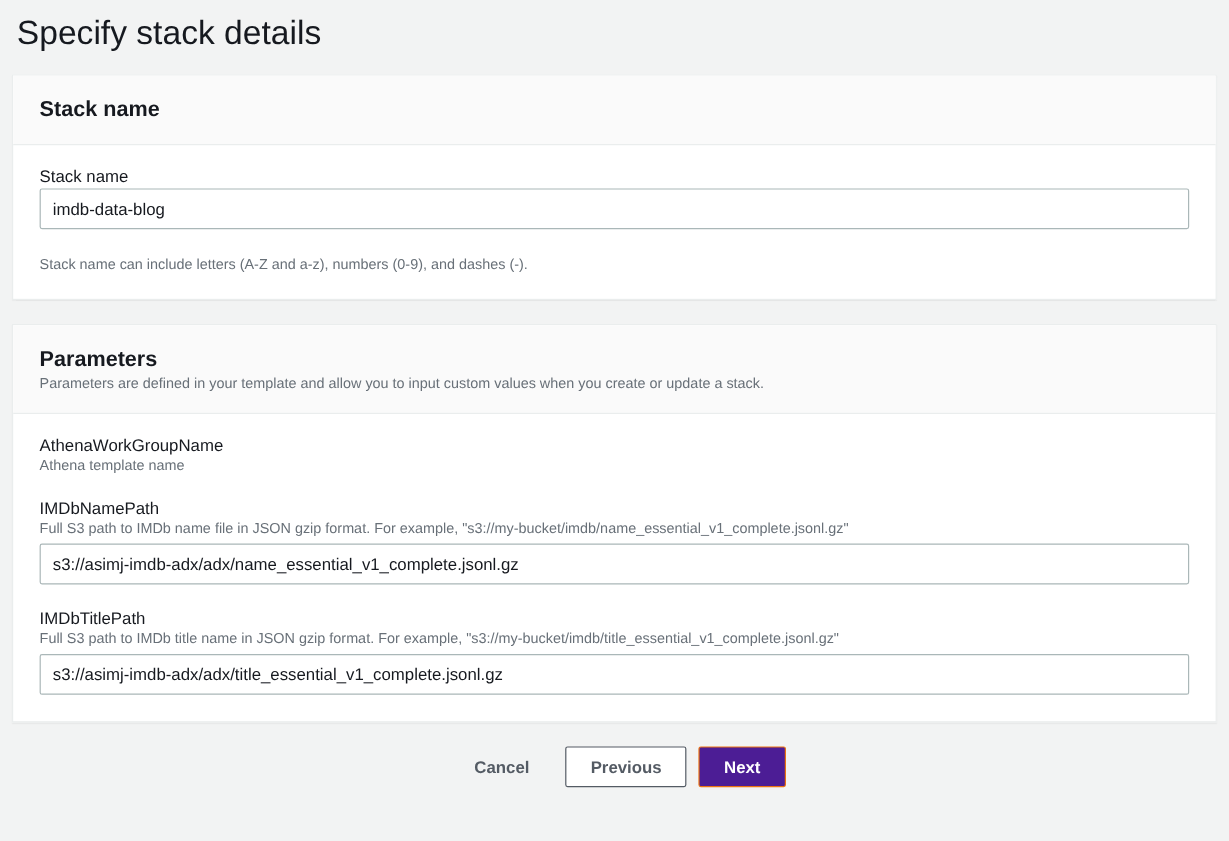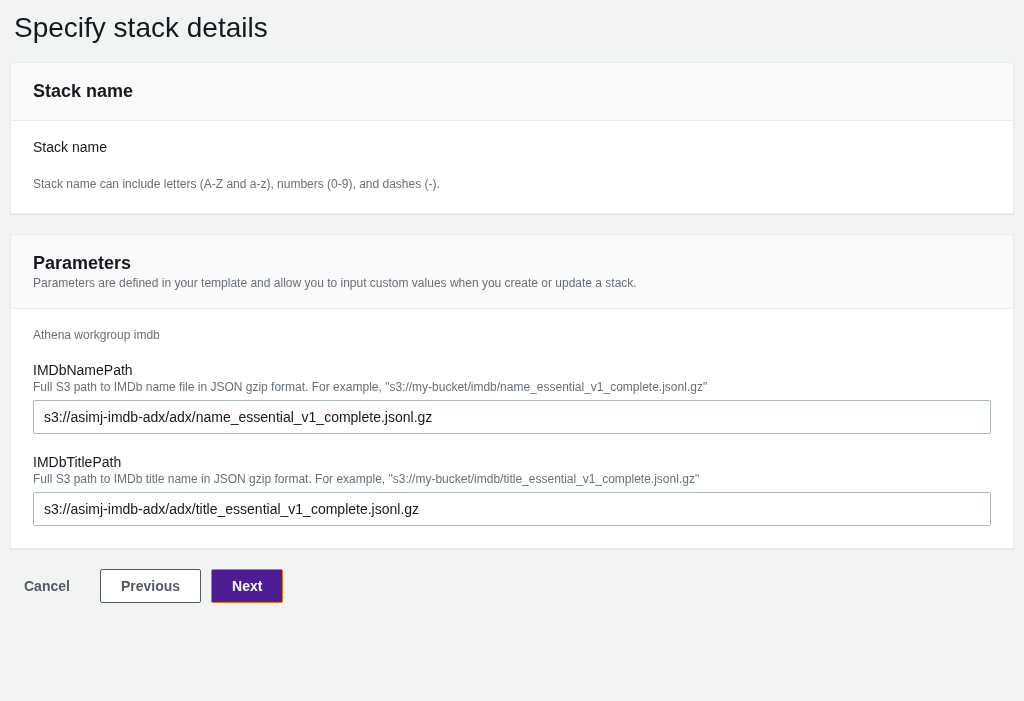--- a/index.html
+++ b/index.html
@@ -70,23 +70,23 @@
       padding: 6px 10px;
       font-size: 14px;
       border: 1px solid #aab7b8;
       border-radius: 2px;
       color: #16191f;
       font-family: inherit;
       line-height: 20px;
     }
     .footer {
       display: flex;
-      justify-content: flex-start;
+      justify-content: center;
       align-items: center;
-      padding: 0 10px 12px 4px;
+      padding: 0 10px 12px 16px;
       gap: 10px;
     }
     .btn {
       padding: 6px 20px;
       font-size: 14px;
       font-weight: 700;
       border-radius: 2px;
       cursor: pointer;
       font-family: inherit;
       line-height: 20px;
@@ -113,33 +113,35 @@
 
 <h1 class="page-title">Specify stack details</h1>
 
 <div class="card">
   <div class="card-header">
     <h2>Stack name</h2>
   </div>
   <div class="card-body">
     <div class="field">
       <label class="field-label">Stack name</label>
+      <input type="text" value="imdb-data-blog" style="">
       <div class="field-help">Stack name can include letters (A-Z and a-z), numbers (0-9), and dashes (-).</div>
     </div>
   </div>
 </div>
 
 <div class="card">
   <div class="card-header">
     <h2>Parameters</h2>
     <div class="subtitle">Parameters are defined in your template and allow you to input custom values when you create or update a stack.</div>
   </div>
   <div class="card-body">
     <div class="field">
-      <div class="field-desc">Athena workgroup imdb</div>
+      <label class="field-label">AthenaWorkGroupName</label>
+      <div class="field-desc">Athena template name</div>
     </div>
 
     <div class="field">
       <label class="field-label">IMDbNamePath</label>
       <div class="field-desc">Full S3 path to IMDb name file in JSON gzip format. For example, "s3://my-bucket/imdb/name_essential_v1_complete.jsonl.gz"</div>
       <input type="text" value="s3://asimj-imdb-adx/adx/name_essential_v1_complete.jsonl.gz" style="">
     </div>
 
     <div class="field">
       <label class="field-label">IMDbTitlePath</label>

